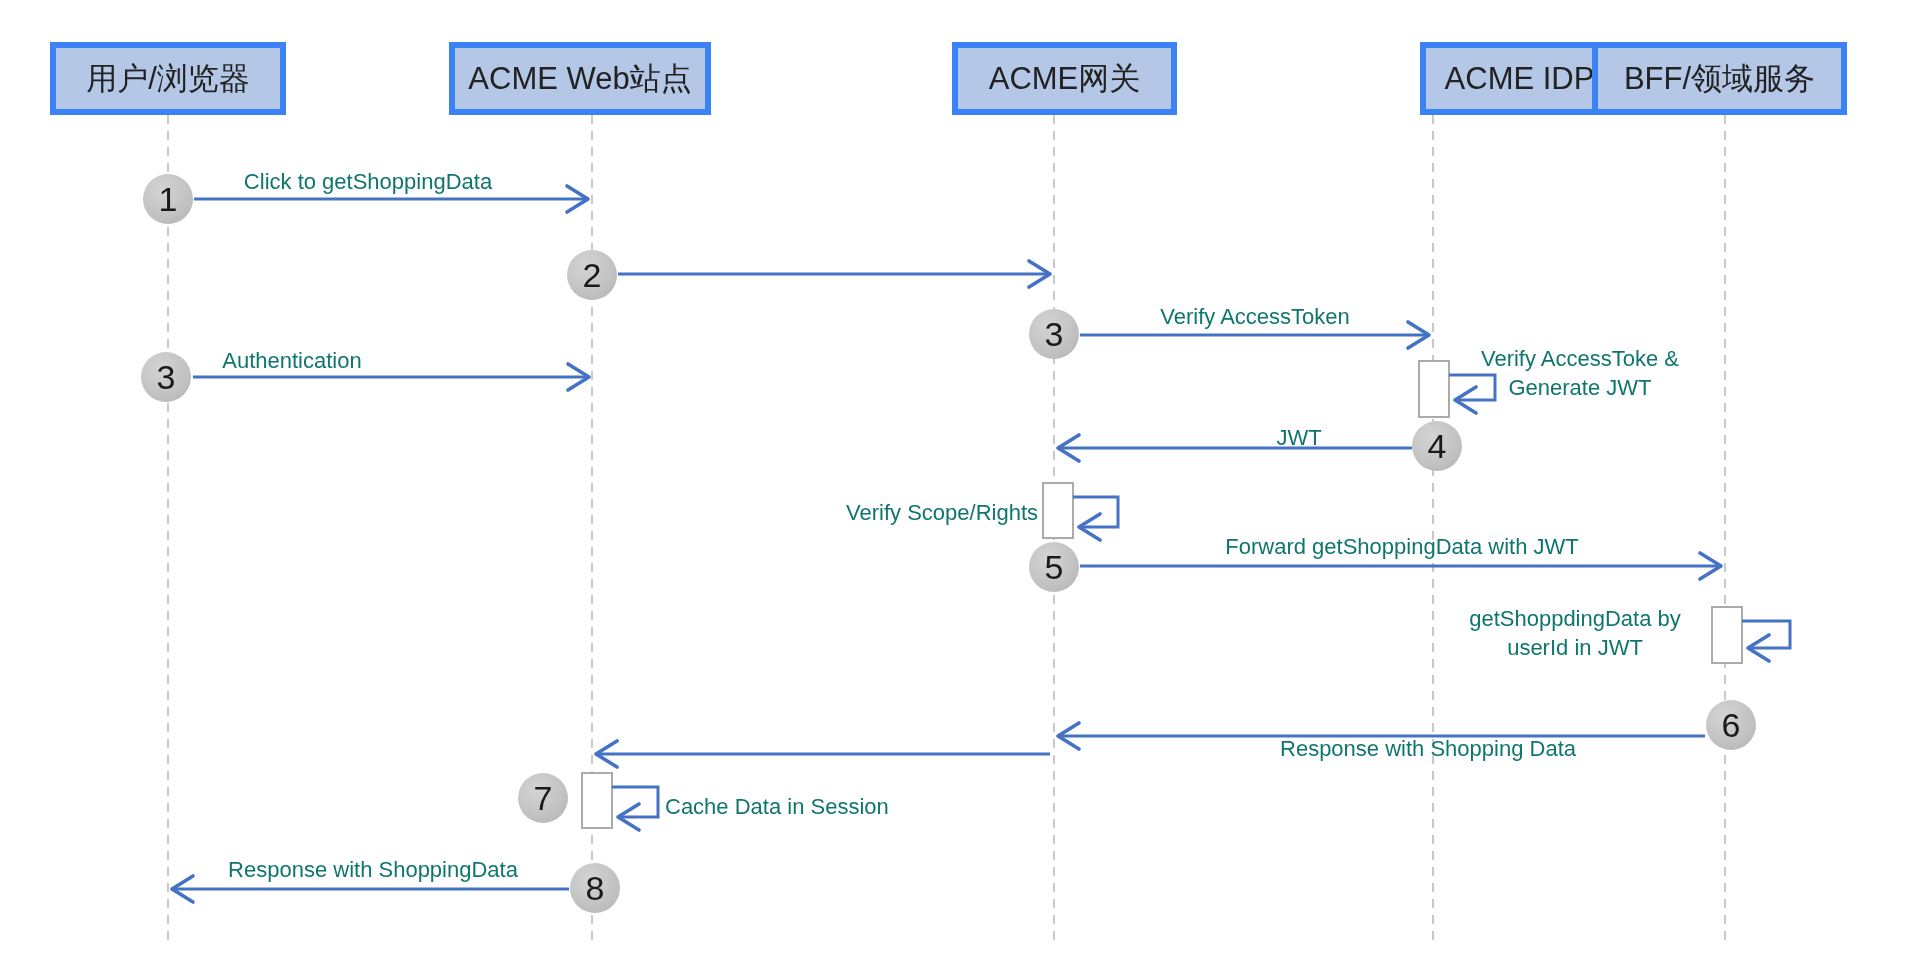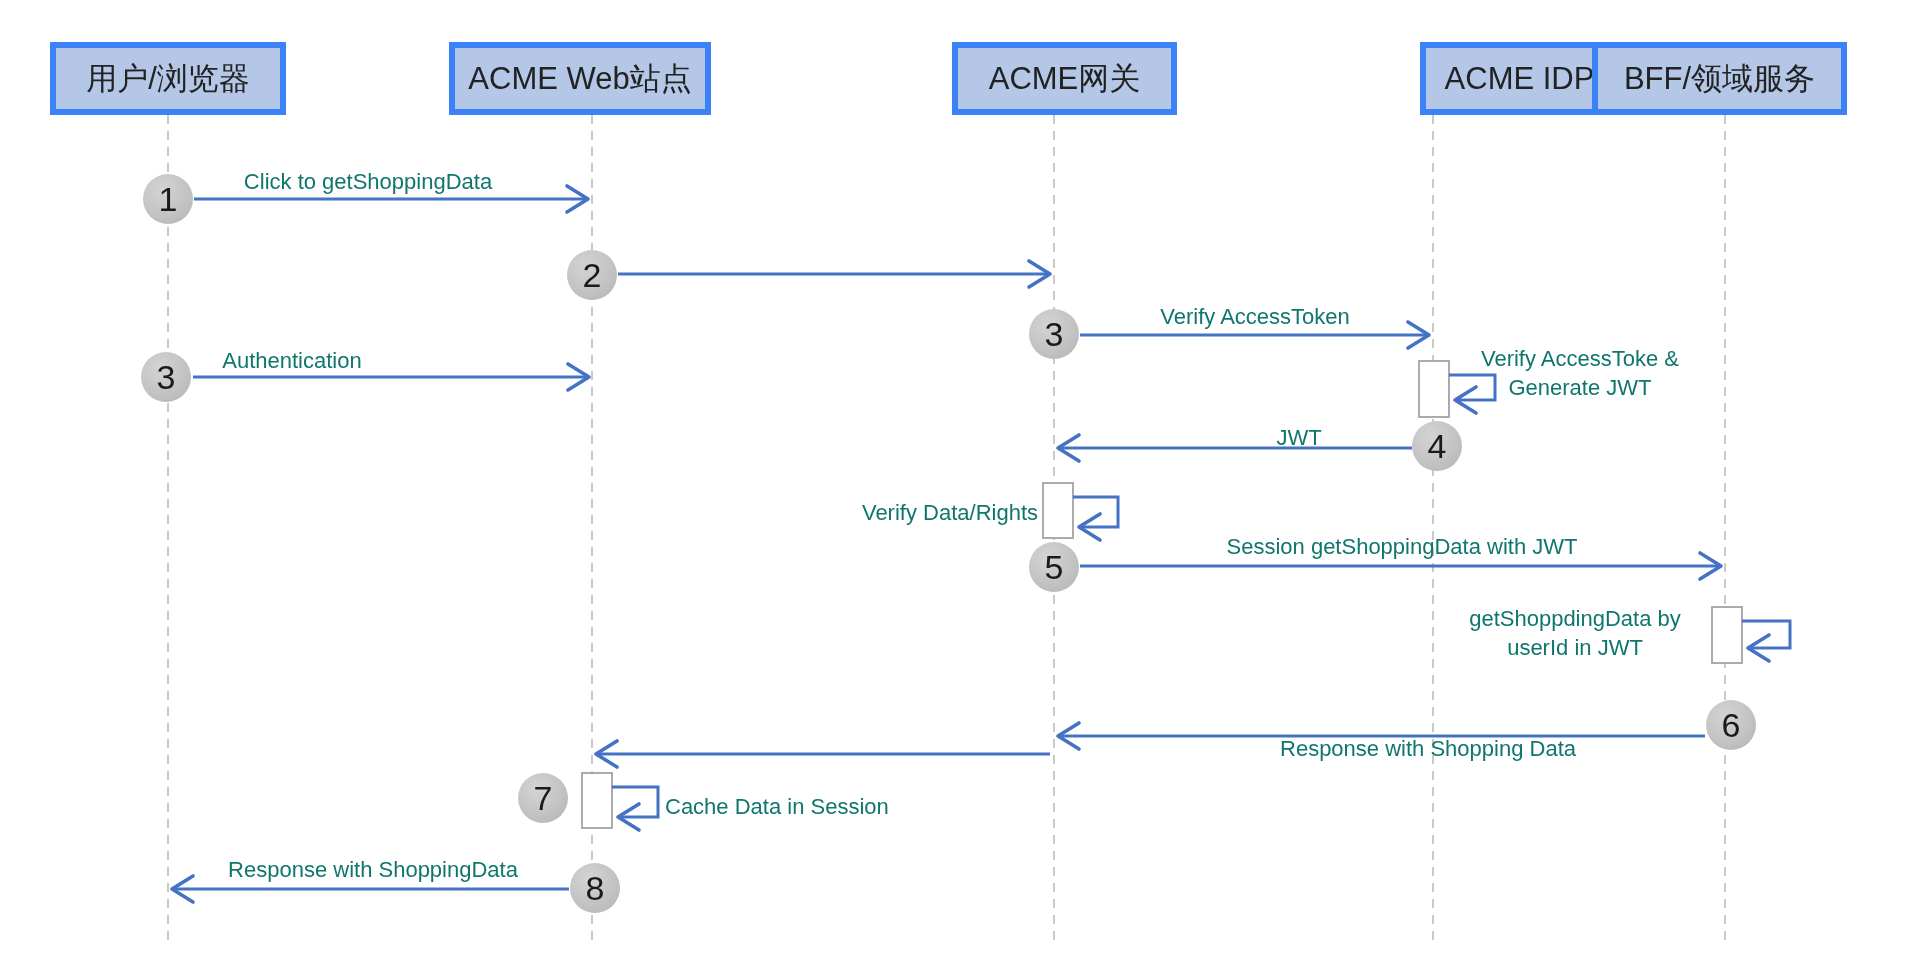--- a/index.html
+++ b/index.html
@@ -89,28 +89,28 @@
   <div class="step-circle" style="left:1412px;top:421px;">4</div>
   <div class="step-circle" style="left:1029px;top:542px;">5</div>
   <div class="step-circle" style="left:1706px;top:700px;">6</div>
   <div class="step-circle" style="left:518px;top:773px;">7</div>
   <div class="step-circle" style="left:570px;top:863px;">8</div>
 
   <div class="msg-label" style="left:368px;top:181px;">Click to getShoppingData</div>
   <div class="msg-label" style="left:1255px;top:316px;">Verify AccessToken</div>
   <div class="msg-label" style="left:292px;top:360px;">Authentication</div>
   <div class="msg-label" style="left:1299px;top:437px;">JWT</div>
-  <div class="msg-label" style="left:1402px;top:546px;">Session getShoppingData with JWT</div>
+  <div class="msg-label" style="left:1402px;top:546px;">Forward getShoppingData with JWT</div>
   <div class="msg-label" style="left:1384px;top:748px;margin-left:44px;">Response with Shopping Data</div>
   <div class="msg-label align-left" style="left:665px;top:806px;">Cache Data in Session</div>
   <div class="msg-label" style="left:373px;top:869px;text-align:center;">Response with ShoppingData</div>
 
   <div class="msg-label" style="left:1580px;top:373px;">
     <div>Verify AccessToke &amp;</div>
     <div>Generate JWT</div>
   </div>
-  <div class="msg-label align-right" style="left:1038px;top:512px;">Verify Data/Rights</div>
+  <div class="msg-label align-right" style="left:1038px;top:512px;">Verify Scope/Rights</div>
   <div class="msg-label" style="left:1575px;top:633px;">
     <div>getShoppdingData by</div>
     <div>userId in JWT</div>
   </div>
 
 </div>
 
 </body></html>

